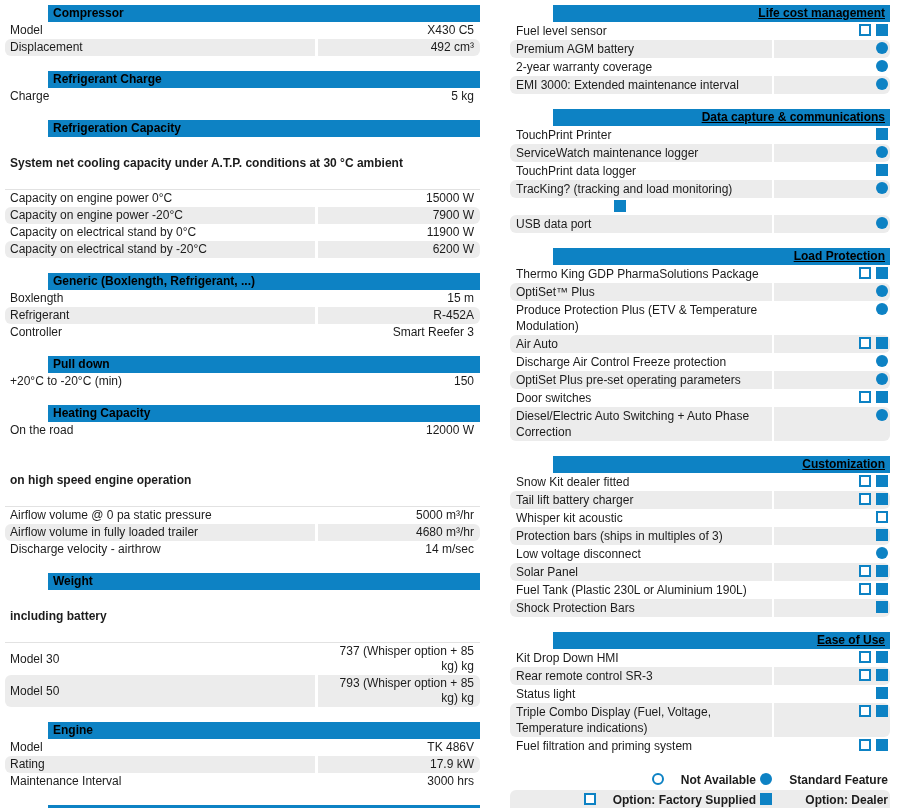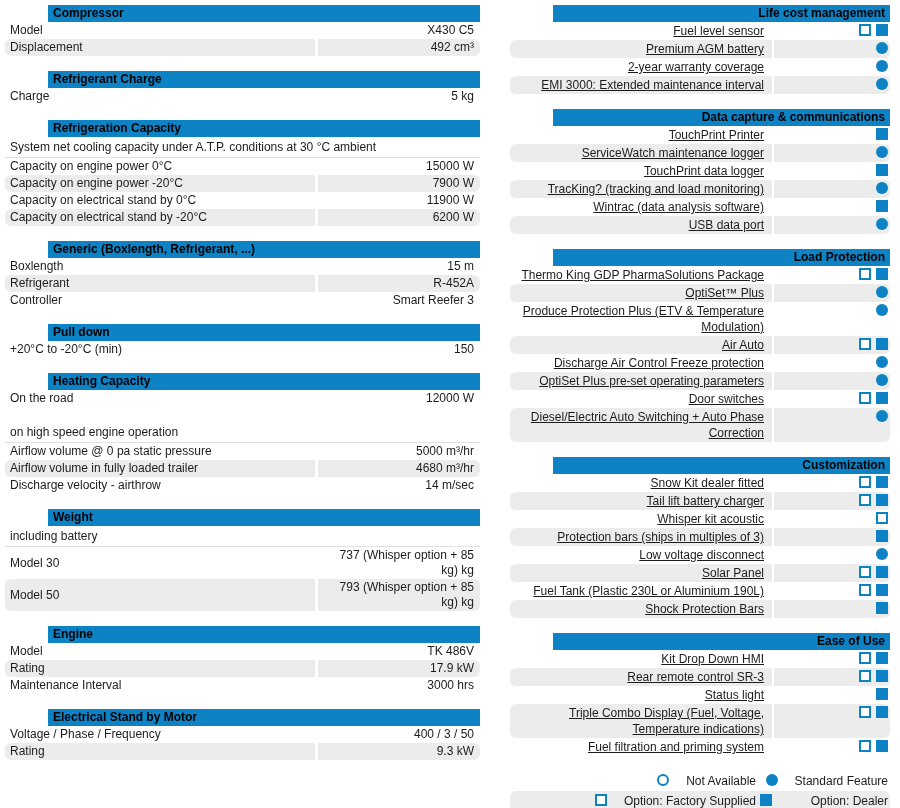--- a/index.html
+++ b/index.html
@@ -13,53 +13,53 @@
   .col-left{width:475px;flex:none;}
   .col-right{width:380px;flex:none;}
 
   .spec-table,.feat-table,.legend{margin-bottom:15px;}
 
   .table-header{
     background:var(--accent);color:#000000;font-weight:bold;
     height:17px;line-height:17px;padding:0 5px;
     white-space:nowrap;overflow:hidden;margin-left:43px;
   }
-  .feat-table .table-header{text-align:right;}
+  .feat-table .table-header{text-align:right;text-decoration:underline;}
 
   .row{display:flex;min-height:17px;align-items:center;}
   .row.alt{background:var(--row-alt);border-radius:6px;}
 
   .sub-header{
-    font-weight:normal;padding:2px 5px;line-height:16px;
+    font-weight:bold;padding:18px 5px;line-height:16px;
     border-bottom:1px solid #e2e2e2;
   }
 
   .spec-label{flex:1;padding:1px 5px;line-height:15px;}
   .spec-value{
     flex:0 0 150px;align-self:stretch;border-left:3px solid #fff;
     display:flex;align-items:center;justify-content:flex-end;
     text-align:right;padding:1px 6px;line-height:15px;
   }
 
-  .feat-label{flex:1;text-align:right;padding:1px 8px 1px 6px;line-height:16px;text-decoration:underline;}
+  .feat-label{flex:1;text-align:left;padding:1px 8px 1px 6px;line-height:16px;}
   .feat-marks{
     flex:0 0 118px;align-self:stretch;border-left:2px solid #fff;
     display:flex;justify-content:flex-end;align-items:flex-start;
     gap:5px;padding:2px 2px 0 0;box-sizing:border-box;
   }
 
   .icon{width:12px;height:12px;flex:none;display:inline-block;box-sizing:border-box;}
   .icon.square.filled{background:var(--accent);}
   .icon.square.outline{border:2px solid var(--accent);background:#fff;}
   .icon.circle{border-radius:50%;}
   .icon.circle.filled{background:var(--accent);}
   .icon.circle.outline{border:2px solid var(--accent);background:#fff;}
 
   .legend .row{align-items:flex-start;}
-  .legend-cell{display:flex;gap:17px;justify-content:flex-end;align-items:flex-start;padding:2px 2px;box-sizing:border-box;}
+  .legend-cell{display:flex;gap:17px;justify-content:flex-end;align-items:flex-start;padding:2px 2px;box-sizing:border-box;font-weight:bold;}
   .legend-cell.c1{flex:1;}
   .legend-cell.c2{flex:0 0 132px;}
   .legend-cell .icon{margin-top:1px;}
   .legend-cell .lbl{text-align:right;line-height:16px;}
 </style>
 </head>
 <body>
 
 <div class="page">
   <div class="col-left">
@@ -233,21 +233,20 @@
             <span class="icon square filled"></span>
           </div>
         </div>
         <div class="row alt">
           <div class="feat-label">TracKing? (tracking and load monitoring)</div>
           <div class="feat-marks">
             <span class="icon circle filled"></span>
           </div>
         </div>
         <div class="row">
-          <div class="feat-label">Wintrac (data analysis software)</div>
           <div class="feat-marks">
             <span class="icon square filled"></span>
           </div>
         </div>
         <div class="row alt">
           <div class="feat-label">USB data port</div>
           <div class="feat-marks">
             <span class="icon circle filled"></span>
           </div>
         </div>

